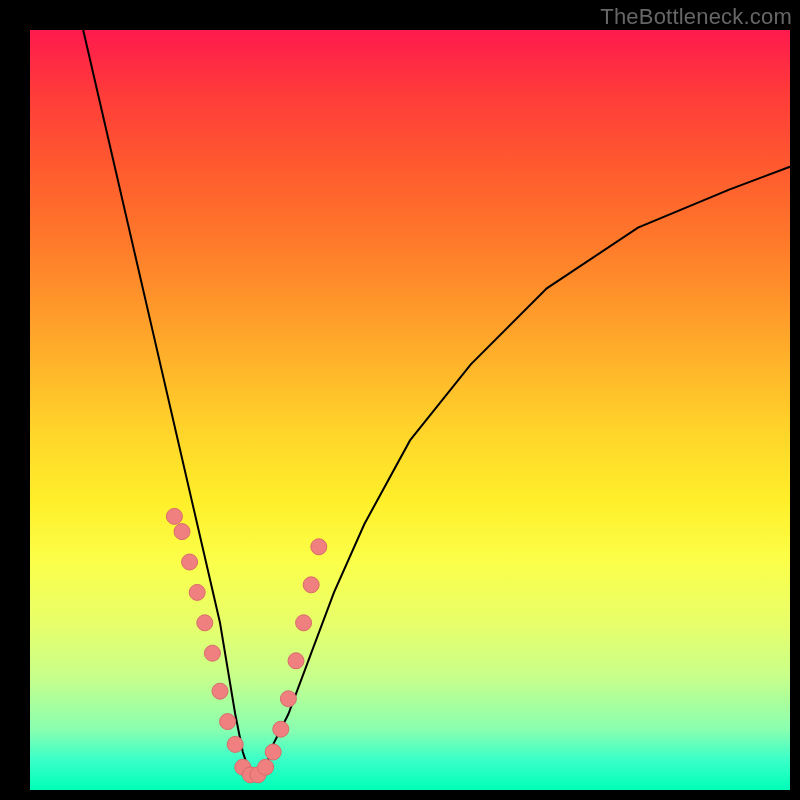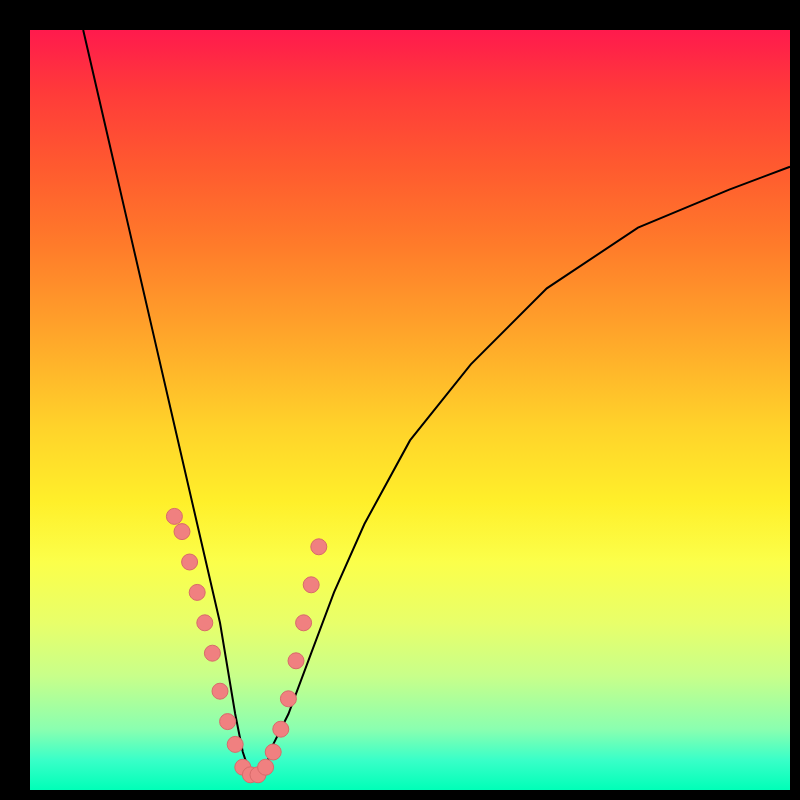--- a/index.html
+++ b/index.html
@@ -68,20 +68,21 @@
   .dot {
     fill: #f08080;
     stroke: #d86a6a;
     stroke-width: 1;
   }
 </style>
 </head>
 <body>
 
 <div class="frame">
+  <div class="watermark">TheBottleneck.com</div>
   <div class="plot-area">
     <svg class="curve" viewBox="0 0 760 760">
       <path id="curve-path" class="curve-path" d="M53.2 0.0 L76.0 98.8 L98.8 197.6 L121.6 296.4 L144.4 395.2 L167.2 494.0 L190.0 592.8 L205.2 684.0 L212.8 722.0 L220.4 744.8 L228.0 744.8 L235.6 737.2 L243.2 714.4 L258.4 684.0 L281.2 623.2 L304.0 562.4 L334.4 494.0 L380.0 410.4 L440.8 334.4 L516.8 258.4 L608.0 197.6 L699.2 159.6 L760.0 136.8"></path>
       <g id="dots">
           <circle cx="144.4" cy="486.4" r="8" class="dot"></circle>
           <circle cx="152.0" cy="501.6" r="8" class="dot"></circle>
           <circle cx="159.6" cy="532.0" r="8" class="dot"></circle>
           <circle cx="167.2" cy="562.4" r="8" class="dot"></circle>
           <circle cx="174.8" cy="592.8" r="8" class="dot"></circle>
           <circle cx="182.4" cy="623.2" r="8" class="dot"></circle>

